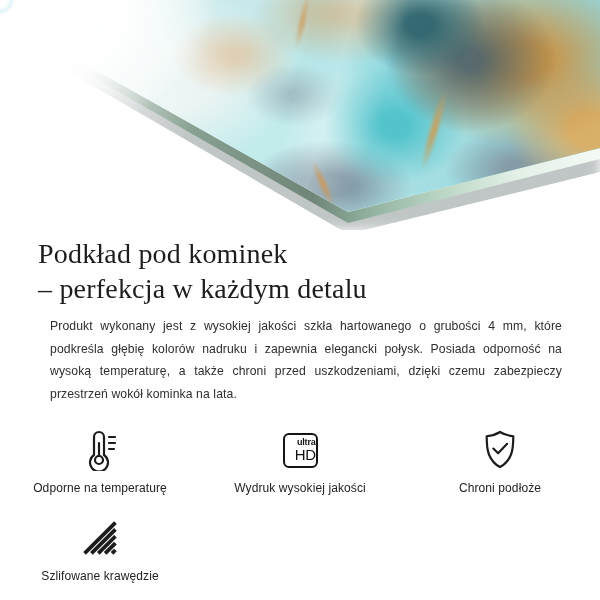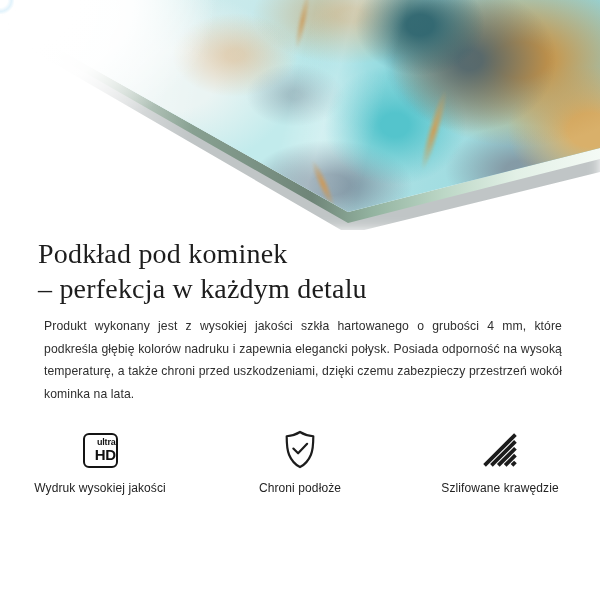--- a/index.html
+++ b/index.html
@@ -68,39 +68,39 @@
     background:radial-gradient(circle, #ffffff 18%, rgba(255,255,255,0.85) 38%, rgba(170,220,245,0.35) 58%, rgba(170,220,245,0) 75%); }
 
   
   .content { padding:0 38px; }
   .title {
     margin:0; padding-top:6px;
     font-family:"Liberation Serif", serif; font-weight:400;
     font-size:28px; line-height:35px; color:#1d1d1d; letter-spacing:0.2px;
   }
   .desc {
-    margin:9px 0 0 6px; font-size:12.2px; line-height:22.5px;
+    margin:9px 0 0 12px; font-size:12.2px; line-height:22.5px;
     color:#2e2e2e; text-align:justify; letter-spacing:0.1px;
   }
 
   
   .features {
     margin-top:22px; display:grid; grid-template-columns:repeat(3,1fr); row-gap:20px;
   }
   .feature { display:flex; flex-direction:column; align-items:center; }
   .icon-box { height:46px; display:flex; align-items:center; justify-content:center; }
   .feature-label { margin-top:8px; font-size:12px; color:#232323; letter-spacing:0.1px; white-space:nowrap; }
   .icon-box svg { stroke:#1c1c1c; fill:none; }
 
   .uhd-box {
     width:35px; height:35px; border:2.5px solid #141414; border-radius:6px;
     display:flex; flex-direction:column; align-items:flex-end; justify-content:center; color:#111;
   }
   .uhd-top { font-size:9px; font-weight:bold; line-height:9px; letter-spacing:-0.2px; }
-  .uhd-bottom { font-size:15px; font-weight:bold; line-height:15px; letter-spacing:-0.5px; }
+  .uhd-bottom { font-size:15px; font-weight:normal; line-height:15px; letter-spacing:-0.5px; }
 </style>
 </head>
 <body>
 
 <div class="page">
 
   <div class="hero">
     <div class="panel-shadow"></div>
     <div class="panel-edge"></div>
     <div class="panel-face">
@@ -120,20 +120,31 @@
   <div class="content">
     <h1 class="title">
       <span>Podkład pod kominek</span><br>
       <span>– perfekcja w każdym detalu</span>
     </h1>
     <p class="desc">Produkt wykonany jest z wysokiej jakości szkła hartowanego o grubości 4 mm, które podkreśla głębię kolorów nadruku i zapewnia elegancki połysk. Posiada odporność na wysoką temperaturę, a także chroni przed uszkodzeniami, dzięki czemu zabezpieczy przestrzeń wokół kominka na lata.</p>
   </div>
 
   <div class="features">
 
+    <div class="feature">
+      <div class="icon-box">
+        <svg width="34" height="42" viewBox="0 0 34 42" stroke-width="2.2" stroke-linecap="round">
+          <path d="M21,8 V26 A9,9 0 1 1 11,26 V8 A5,5 0 0 1 21,8 Z"></path>
+          <circle cx="16" cy="31" r="4"></circle>
+          <path d="M16,27 V14"></path>
+          <path d="M26,8 H32 M26,14 H32 M26,20 H31"></path>
+        </svg>
+      </div>
+      <span class="feature-label">Odporne na temperaturę</span>
+    </div>
 
     <div class="feature">
       <div class="icon-box">
         <div class="uhd-box">
           <span class="uhd-top">ultra</span>
           <span class="uhd-bottom">HD</span>
         </div>
       </div>
       <span class="feature-label">Wydruk wysokiej jakości</span>
     </div>

